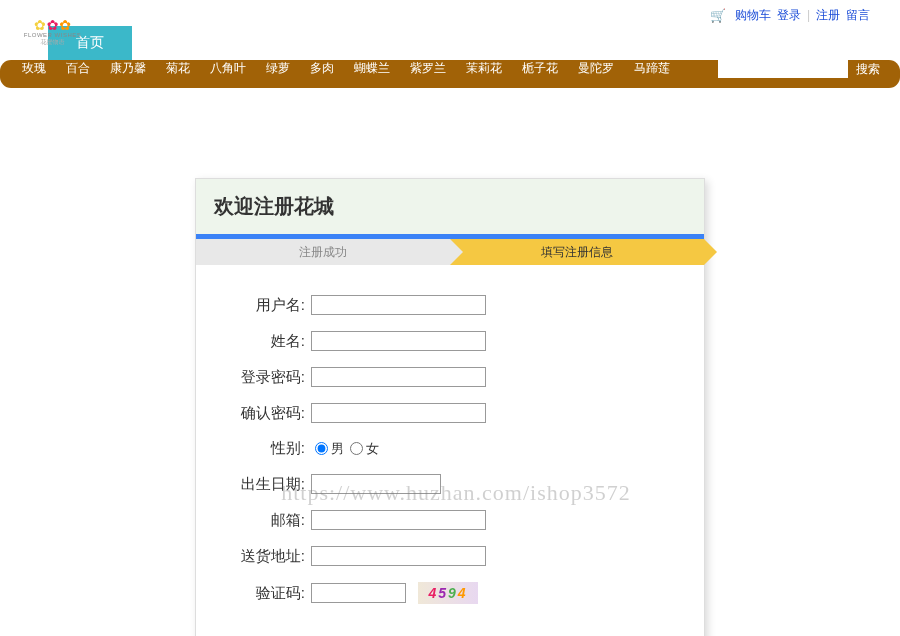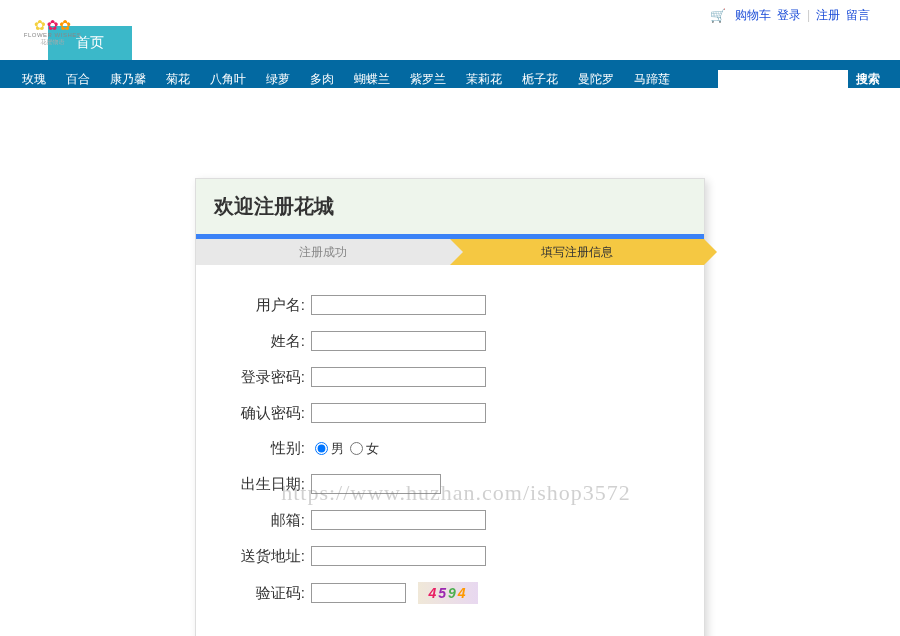--- a/index.html
+++ b/index.html
@@ -16,25 +16,25 @@
     .logo { position: absolute; left: 15px; top: -20px; width: 75px; height: 45px; display: flex; flex-direction: column; align-items: center; justify-content: center; }
     .logo-flowers { display: flex; gap: 1px; font-size: 14px; line-height: 1; }
     .flower-y { color: #f4d03f; }
     .flower-p { color: #e91e63; }
     .flower-o { color: #ff9800; }
     .logo-text { font-size: 6px; color: #888; letter-spacing: 0.5px; }
     .logo-sub { font-size: 6px; color: #aaa; }
     .home-btn { margin-left: 48px; background: #3bb8c9; color: #fff; padding: 8px 28px; font-size: 14px; cursor: pointer; }
     
     
-    .catnav { background: #0369a1; height: 28px; display: flex; align-items: flex-end; padding-left: 12px; gap: 0; }
+    .catnav { background: #a16207; height: 28px; display: flex; align-items: flex-start; padding-left: 12px; gap: 0; border-radius: 11px; }
     .catnav a { color: #fff; text-decoration: none; font-size: 12px; padding: 0 10px; cursor: pointer; white-space: nowrap; }
     .search-box { margin-left: auto; display: flex; align-items: center; padding-right: 20px; gap: 8px; }
     .search-input { width: 130px; height: 18px; border: 1px solid #fff; padding: 0 4px; font-size: 11px; }
-    .search-btn { color: #fff; font-size: 12px; cursor: pointer; font-weight: bold; }
+    .search-btn { color: #fff; font-size: 12px; cursor: pointer; }
     
     
     .main { width: 510px; margin: 90px auto 0; border: 1px solid #ddd; box-shadow: 3px 3px 8px rgba(0,0,0,0.15); padding-bottom: 30px; position: relative; }
     .panel-title { background: #eef5ec; padding: 14px 18px; font-size: 20px; font-weight: bold; color: #333; border-bottom: 5px solid #3b82f6; }
     
     
     .steps { display: flex; height: 26px; }
     .step { flex: 1; display: flex; align-items: center; justify-content: center; font-size: 12px; position: relative; }
     .step1 { background: #f5c842; color: #333; }
     .step1::after { content: ""; position: absolute; right: -13px; top: 0; width: 0; height: 0; border-top: 13px solid transparent; border-bottom: 13px solid transparent; border-left: 13px solid #f5c842; z-index: 2; }

